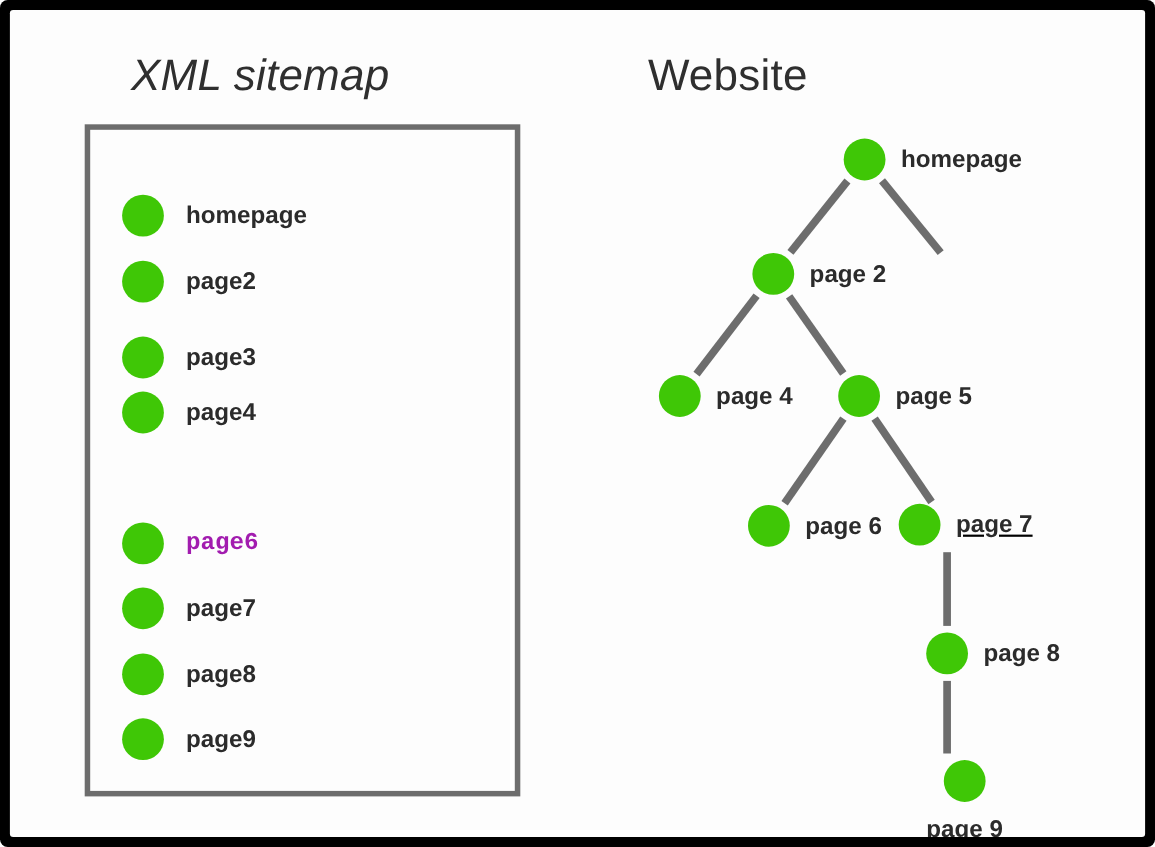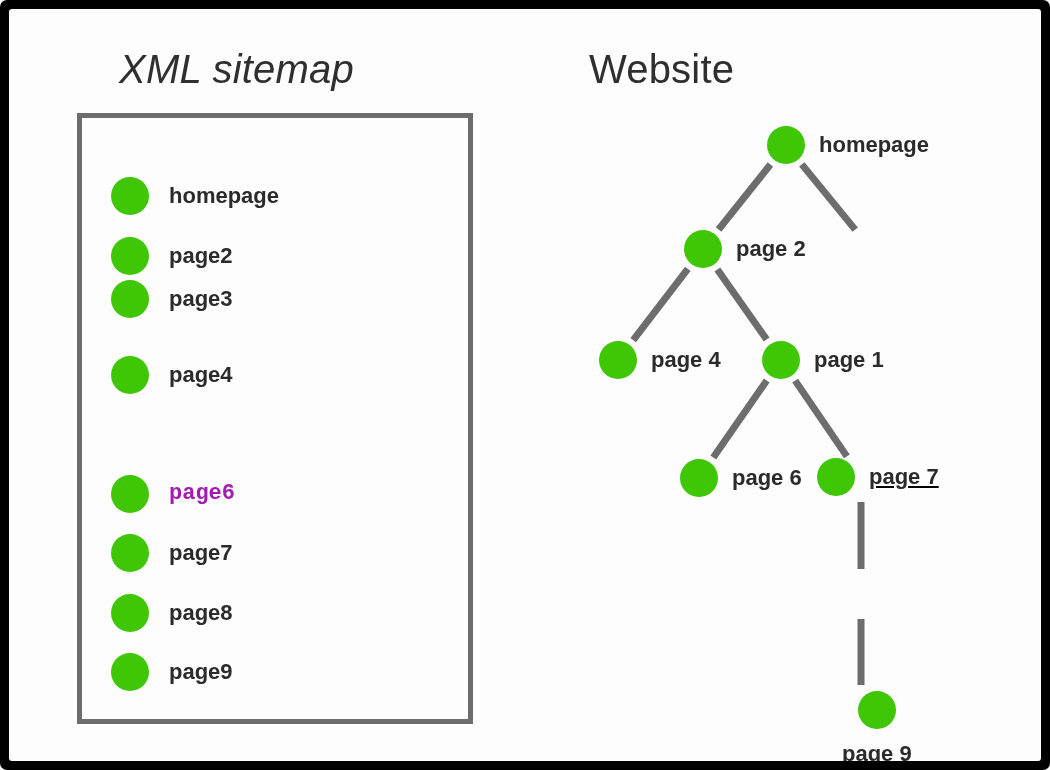--- a/index.html
+++ b/index.html
@@ -139,21 +139,21 @@
 
     <div id="sitemap-list">
         <div class="list-item" style="top: 63px;">
           <span class="dot" style="background: rgb(63, 199, 6);"></span>
           <span class="list-label" style="color: rgb(43, 43, 43);">homepage</span>
         </div>
         <div class="list-item" style="top: 122.5px;">
           <span class="dot" style="background: rgb(63, 199, 6);"></span>
           <span class="list-label" style="color: rgb(43, 43, 43);">page2</span>
         </div>
-        <div class="list-item" style="top: 166px;">
+        <div class="list-item" style="top: 192px;">
           <span class="dot" style="background: rgb(63, 199, 6);"></span>
           <span class="list-label" style="color: rgb(43, 43, 43);">page3</span>
         </div>
         <div class="list-item" style="top: 241.5px;">
           <span class="dot" style="background: rgb(63, 199, 6);"></span>
           <span class="list-label" style="color: rgb(43, 43, 43);">page4</span>
         </div>
         <div class="list-item" style="top: 360.5px;">
           <span class="dot" style="background: rgb(63, 199, 6);"></span>
           <span class="list-label" style="color: #a21caf; font-family: Liberation Mono, monospace;">page6</span>
@@ -192,29 +192,33 @@
         <div class="tree-node" style="left: 694px; top: 240px;">
           <span class="tree-dot" style="background: rgb(63, 199, 6);"></span>
           <span class="tree-label" style="color: rgb(43, 43, 43);">page 2</span>
         </div>
         <div class="tree-node" style="left: 609px; top: 351px;">
           <span class="tree-dot" style="background: rgb(63, 199, 6);"></span>
           <span class="tree-label" style="color: rgb(43, 43, 43);">page 4</span>
         </div>
         <div class="tree-node" style="left: 772px; top: 351px;">
           <span class="tree-dot" style="background: rgb(63, 199, 6);"></span>
-          <span class="tree-label" style="color: rgb(43, 43, 43);">page 1</span>
+          <span class="tree-label" style="color: rgb(43, 43, 43);">page 5</span>
         </div>
         <div class="tree-node" style="left: 690px; top: 469px;">
           <span class="tree-dot" style="background: rgb(63, 199, 6);"></span>
           <span class="tree-label" style="color: rgb(43, 43, 43);">page 6</span>
         </div>
         <div class="tree-node" style="left: 827px; top: 468px; text-decoration: underline;">
           <span class="tree-dot" style="background: rgb(63, 199, 6);"></span>
           <span class="tree-label" style="color: rgb(43, 43, 43);">page 7</span>
+        </div>
+        <div class="tree-node" style="left: 852px; top: 585px;">
+          <span class="tree-dot" style="background: rgb(63, 199, 6);"></span>
+          <span class="tree-label" style="color: rgb(43, 43, 43);">page 8</span>
         </div>
         <div class="tree-node" style="left: 852px; top: 701px; flex-direction: column;">
           <span class="tree-dot" style="background: rgb(63, 199, 6);"></span>
           <span class="tree-label" style="color: rgb(43, 43, 43);">page 9</span>
         </div>
       </div>
 
   </div>
 </div>
 

